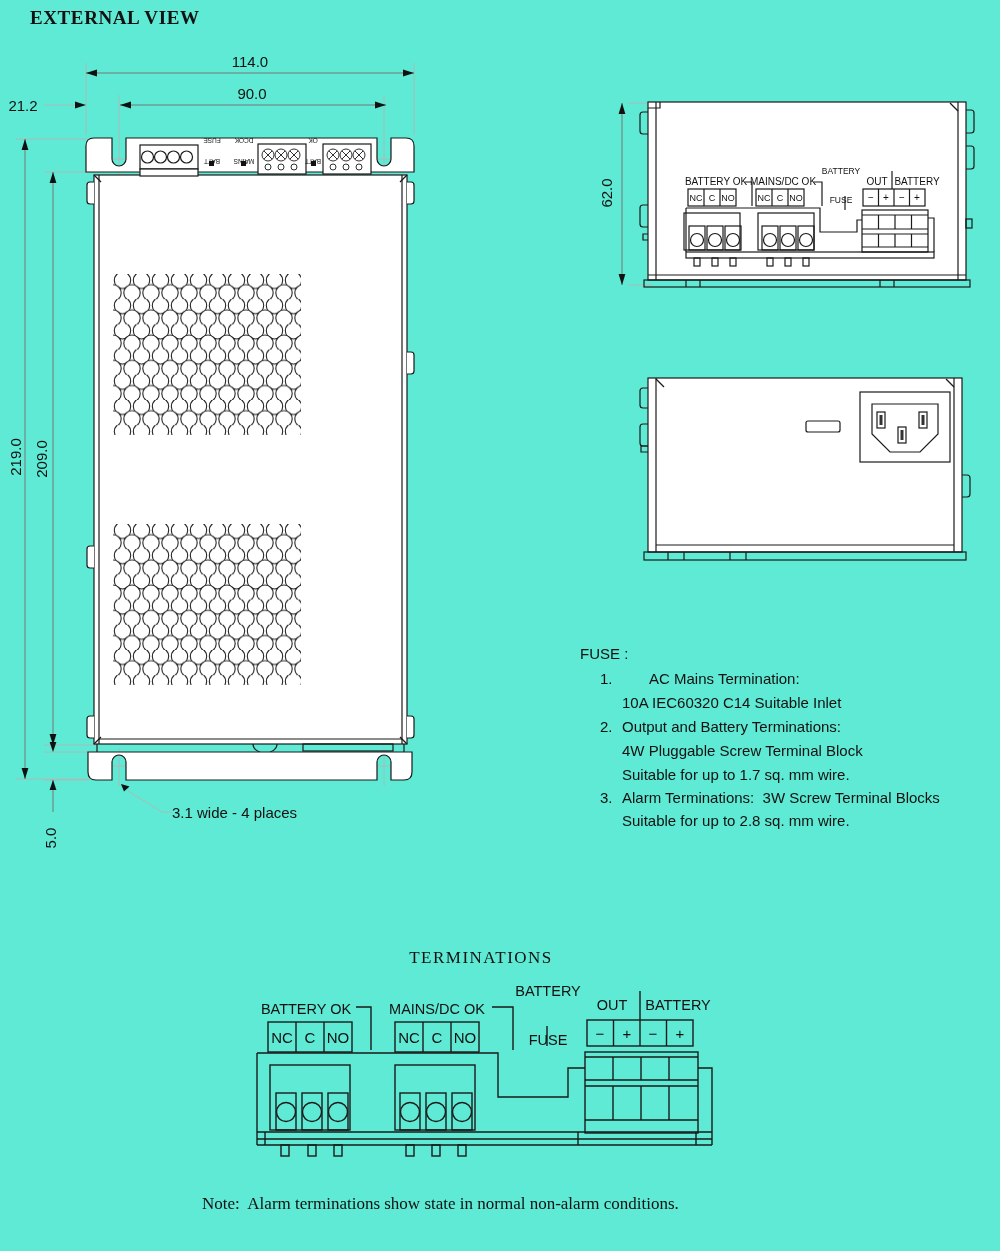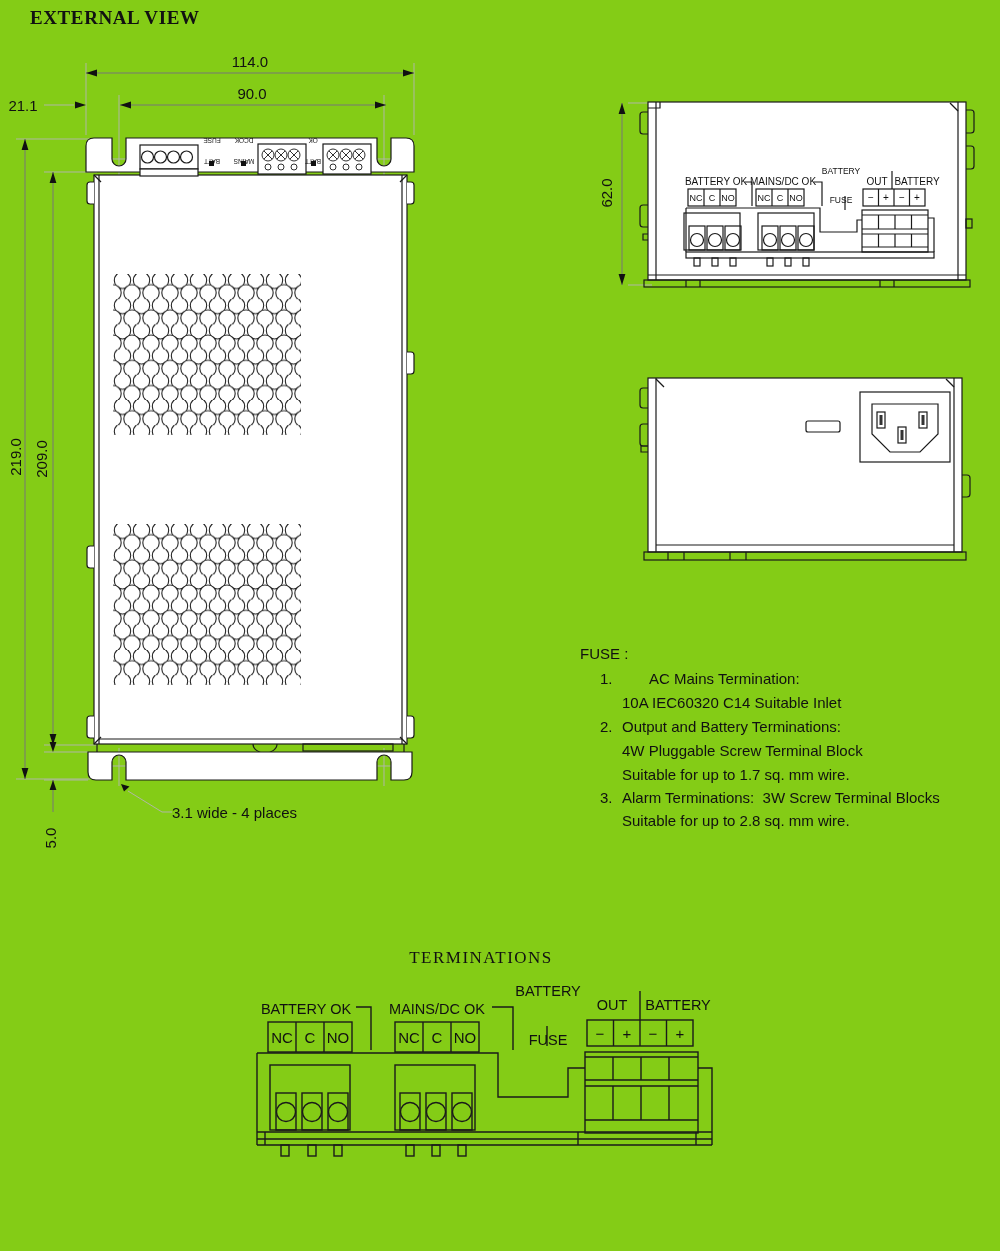--- a/index.html
+++ b/index.html
@@ -1,16 +1,16 @@
 <!DOCTYPE html>
 <html><head>
 <meta charset="utf-8">
 <style>
   html,body{margin:0;padding:0;background:#fff;}
-  .page{position:relative;width:1000px;height:1251px;background:#84cc16;overflow:hidden;
+  .page{position:relative;width:1000px;height:1251px;background:#5eead4;overflow:hidden;
         font-family:"Liberation Sans",sans-serif;color:#111;}
   svg.art{position:absolute;left:0;top:0;}
   .lbl{position:absolute;color:#111;white-space:pre;line-height:1;}
   .c{transform:translate(-50%,-50%);}
   .rotccw{transform:translate(-50%,-50%) rotate(-90deg);}
   .rot180{transform:translate(-50%,-50%) rotate(180deg);text-align:center;}
   .serif{font-family:"Liberation Serif",serif;}
   .title{font-size:19px;font-weight:bold;letter-spacing:.6px;}
   .fs6{font-size:6.5px;line-height:1.12;}
   .fs8{font-size:8.5px;line-height:1.12;}
@@ -306,21 +306,21 @@
     <circle cx="410" cy="1112" r="9.5"></circle>
         <circle cx="436" cy="1112" r="9.5"></circle>
         <circle cx="462" cy="1112" r="9.5"></circle>
   </g>
 </svg>
 
 <div class="lbl serif title" style="left:30px;top:8px">EXTERNAL VIEW</div>
 
 <div class="lbl fs15 c" style="left:250px;top:61px">114.0</div>
 <div class="lbl fs15 c" style="left:252px;top:93px">90.0</div>
-<div class="lbl fs15 c" style="left:23px;top:105px">21.1</div>
+<div class="lbl fs15 c" style="left:23px;top:105px">21.2</div>
 <div class="lbl fs15 rotccw" style="left:15px;top:457px">219.0</div>
 <div class="lbl fs15 rotccw" style="left:41px;top:459px">209.0</div>
 <div class="lbl fs15 rotccw" style="left:50px;top:838px">5.0</div>
 <div class="lbl fs15" style="left:172px;top:805px">3.1 wide - 4 places</div>
 
 <div class="lbl fs6 rot180" style="left:212px;top:155px">
   <span class="ln">BATT</span>
   <span class="ln">FUSE</span>
 </div>
 <div class="lbl fs6 rot180" style="left:244px;top:155px">
@@ -377,14 +377,15 @@
 <div class="lbl fs15 c" style="left:310px;top:1037px">C</div>
 <div class="lbl fs15 c" style="left:338px;top:1037px">NO</div>
 <div class="lbl fs15 c" style="left:409px;top:1037px">NC</div>
 <div class="lbl fs15 c" style="left:437px;top:1037px">C</div>
 <div class="lbl fs15 c" style="left:465px;top:1037px">NO</div>
 <div class="lbl fs15 c" style="left:600px;top:1033px">−</div>
 <div class="lbl fs15 c" style="left:627px;top:1033px">+</div>
 <div class="lbl fs15 c" style="left:653px;top:1033px">−</div>
 <div class="lbl fs15 c" style="left:680px;top:1033px">+</div>
 
+<div class="lbl serif fs17" style="left:202px;top:1195px">Note:  Alarm terminations show state in normal non-alarm conditions.</div>
 
 </div>
 
 </body></html>

